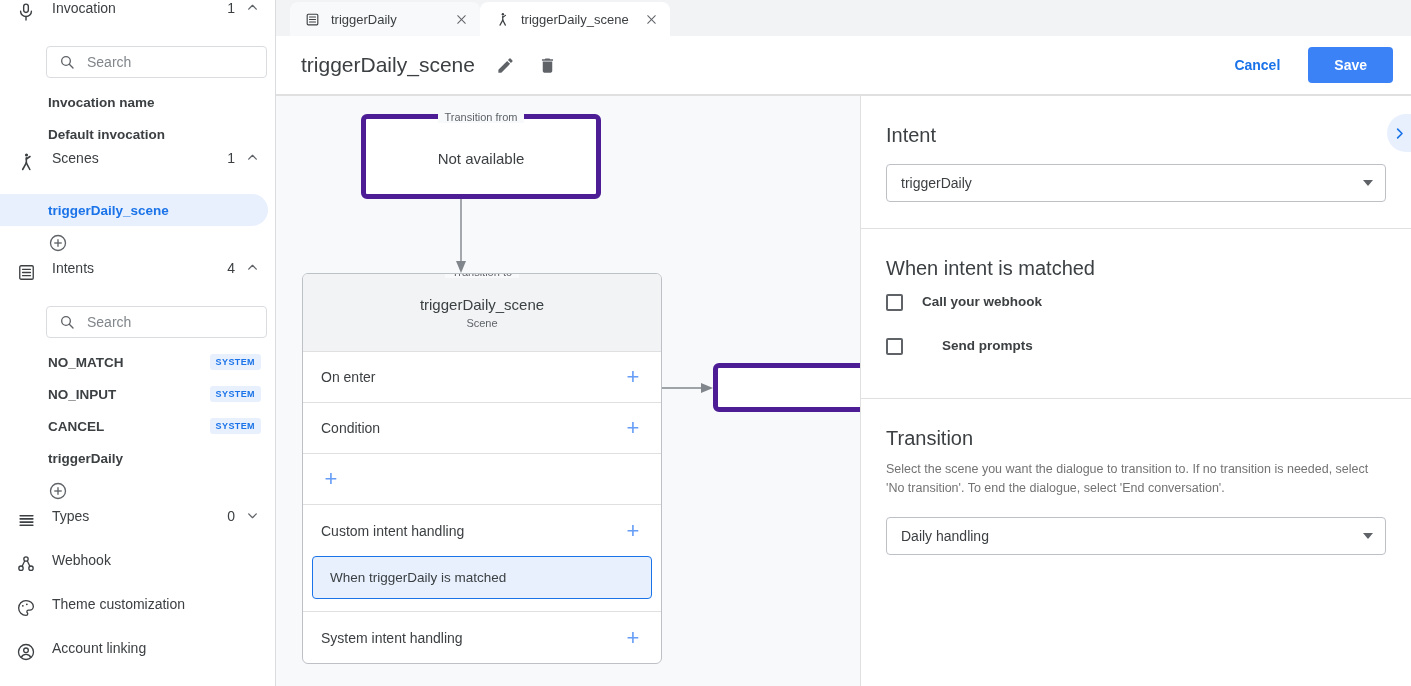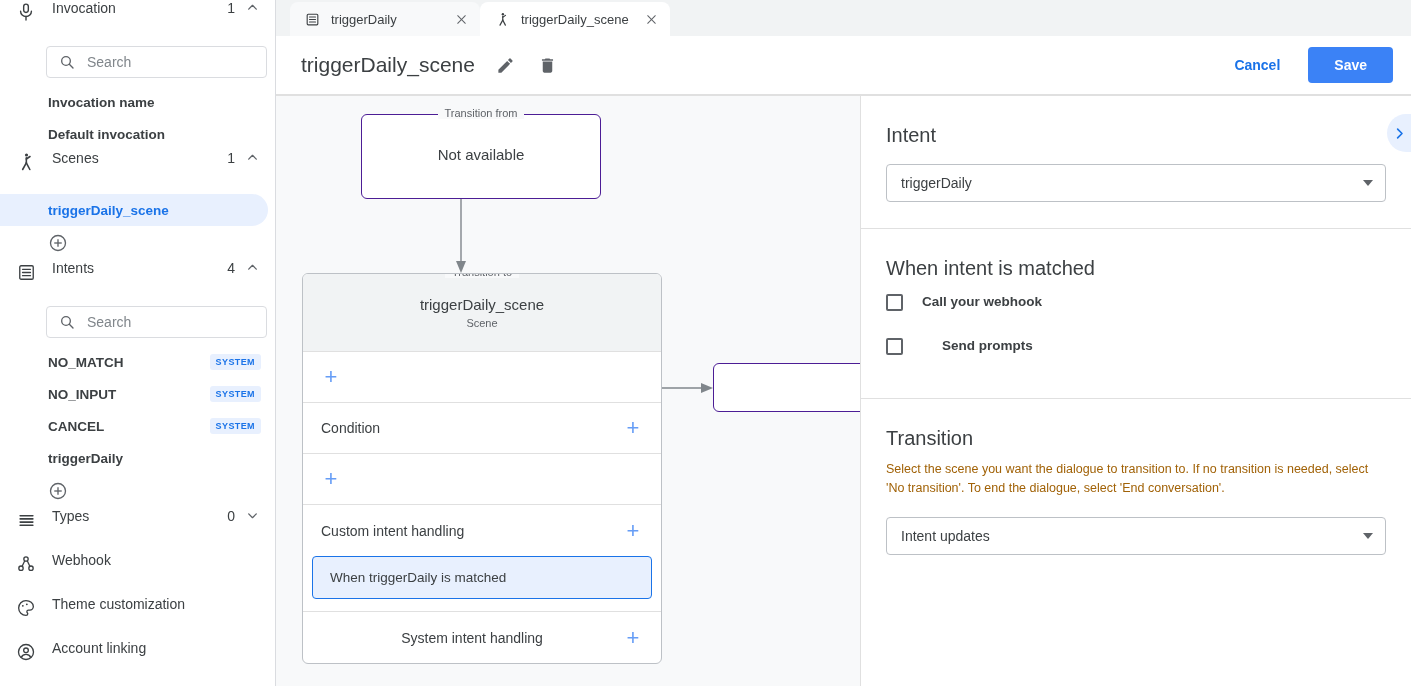--- a/index.html
+++ b/index.html
@@ -131,21 +131,21 @@
   
   .canvas {
     position: relative;
     flex: 1 1 auto;
     background: #f8f9fa;
     border-top: 1px solid #e0e0e0;
     overflow: hidden;
   }
   .fieldset-box {
     position: absolute;
-    border: 1px solid #4c1d95;
+    border: 5px solid #4c1d95;
     border-radius: 6px;
     background: #ffffff;
   }
   .fs-legend {
     position: absolute; top: -8px; left: 0; right: 0;
     text-align: center;
     font-size: 11px; color: #5f6368;
     pointer-events: none;
   }
   .fs-legend span { background: #f8f9fa; padding: 0 7px; }
@@ -170,21 +170,21 @@
     align-items: center; justify-content: center;
   }
   .scene-head .sh-title { font-size: 15px; color: #3c4043; margin-bottom: 4px; }
   .scene-head .sh-sub { font-size: 11px; color: #5f6368; }
   .scene-row {
     height: 51px; display: flex; align-items: center;
     padding: 0 18px 0 18px;
     border-bottom: 1px solid #e0e0e0;
     font-size: 14px; color: #3c4043;
   }
-  .scene-row:last-child { border-bottom: none; text-align: center; }
+  .scene-row:last-child { border-bottom: none; }
   .scene-row .sr-label { flex: 1 1 auto; }
   .plus-btn {
     width: 20px; height: 20px; color: #669df6;
     display: flex; align-items: center; justify-content: center;
     cursor: pointer; font-size: 22px; line-height: 1; font-weight: 300;
   }
   .handler-wrap { padding: 0 9px 12px 9px; }
   .handler-chip {
     height: 43px; border: 1px solid #1a73e8; border-radius: 4px;
     background: #e8f0fe; display: flex; align-items: center;
@@ -211,21 +211,21 @@
     width: 551px; flex: 0 0 551px;
     background: #fff;
     border-top: 1px solid #e0e0e0;
     border-left: 1px solid #e0e0e0;
     position: relative;
     overflow: hidden;
   }
   .rp-section { padding: 28px 25px 26px 25px; border-bottom: 1px solid #e0e0e0; }
   .rp-section.noborder { border-bottom: none; }
   .rp-title { font-size: 20px; color: #3c4043; margin-bottom: 17px; }
-  .rp-desc { font-size: 12.5px; color: #a16207; line-height: 1.55; margin-bottom: 18px; }
+  .rp-desc { font-size: 12.5px; color: #737373; line-height: 1.55; margin-bottom: 18px; }
   .select-box {
     height: 38px; border: 1px solid #bdc1c6; border-radius: 4px;
     display: flex; align-items: center; padding: 0 12px 0 14px;
     font-size: 14px; color: #3c4043; cursor: pointer; background: #fff;
   }
   .select-box .sb-val { flex: 1 1 auto; }
   .caret {
     width: 0; height: 0;
     border-left: 5px solid transparent;
     border-right: 5px solid transparent;
@@ -517,20 +517,21 @@
         </div>
 
         <div id="node-scene">
           <div class="fs-legend" style="top:-8px;"><span style="background:#f8f9fa;">Transition to</span></div>
           <div class="scene-head">
             <div class="sh-title">triggerDaily_scene</div>
             <div class="sh-sub">Scene</div>
           </div>
 
           <div class="scene-row">
+            <span class="sr-label">On enter</span>
             <span class="plus-btn">+</span>
           </div>
           <div class="scene-row">
             <span class="sr-label">Condition</span>
             <span class="plus-btn">+</span>
           </div>
           <div class="scene-row">
             <span class="plus-btn">+</span>
           </div>
 
@@ -576,21 +577,21 @@
           <div class="chk-row">
             <span class="chkbox"></span>
             <span class="chk-label">Send prompts</span>
           </div>
         </div>
 
         <div class="rp-section noborder">
           <div class="rp-title" style="margin-bottom:10px;">Transition</div>
           <div class="rp-desc">Select the scene you want the dialogue to transition to. If no transition is needed, select 'No transition'. To end the dialogue, select 'End conversation'.</div>
           <div class="select-box">
-            <span class="sb-val">Intent updates</span>
+            <span class="sb-val">Daily handling</span>
             <span class="caret"></span>
           </div>
         </div>
 
       </div>
     </div>
   </div>
 </div>
 
 </body></html>

